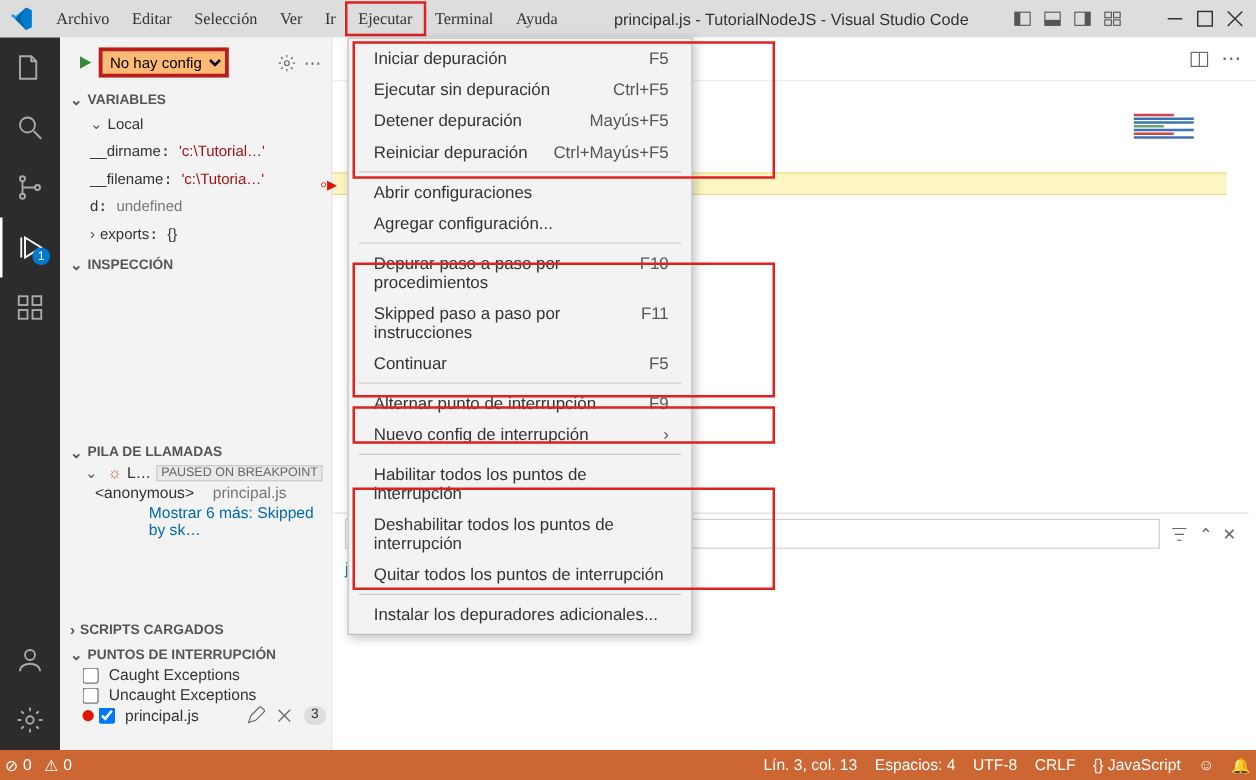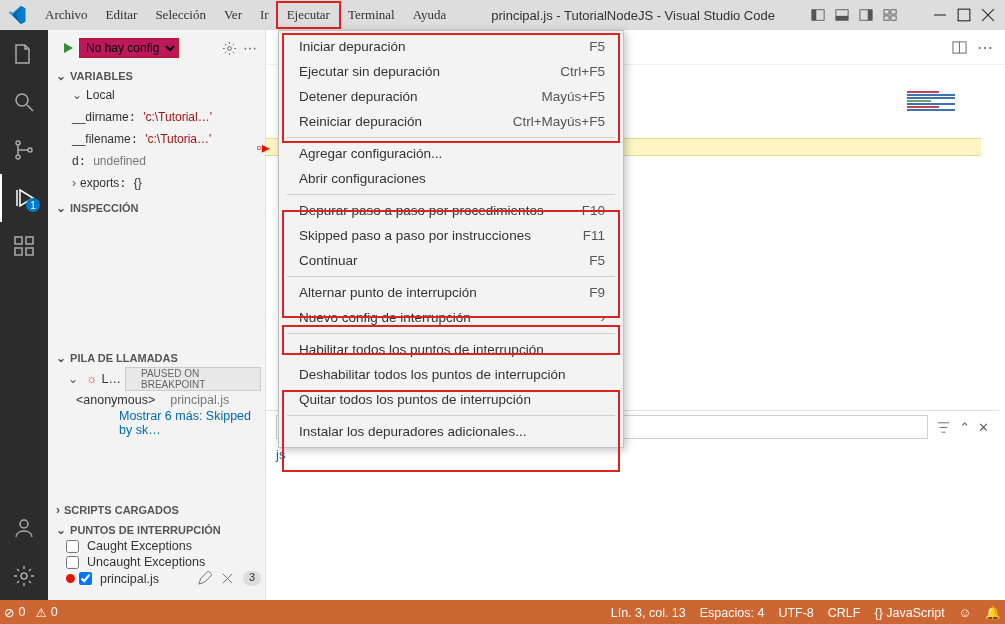--- a/index.html
+++ b/index.html
@@ -21,32 +21,32 @@
 .activitybar .aitem.active { border-left:2px solid #fff; }
 .activitybar .aitem svg { width:24px; height:24px; stroke:#aaa; fill:none; stroke-width:1.5; }
 .activitybar .aitem.active svg { stroke:#fff; }
 .activitybar .flexend { margin-top:auto; }
 .badge { position:absolute; bottom:10px; right:8px; background:#007acc; color:#fff; border-radius:50%; font-size:10px; width:14px; height:14px; display:flex; align-items:center; justify-content:center; }
 
 
 .sidebar { position:absolute; left:48px; top:30px; bottom:24px; width:218px; background:#f3f3f3; border-right:1px solid #e0e0e0; overflow:hidden; font-size:12.5px; }
 .sidebar .runbar { display:flex; align-items:center; padding:8px 8px 8px 16px; gap:6px; }
 .sidebar .runbar .play { width:0; height:0; border-left:9px solid #388a34; border-top:5px solid transparent; border-bottom:5px solid transparent; }
-.sidebar .runbar select { border:1px solid #b91c1c; background:#be185d; font-size:12px; padding:1px 2px; }
+.sidebar .runbar select { border:3px solid #b91c1c; background:#fdba74; font-size:12px; padding:1px 2px; }
 .sidebar .runbar .gear { margin-left:auto; }
 .sidebar .section { padding:2px 0; }
 .sidebar .section-head { display:flex; align-items:center; padding:1px 4px 1px 8px; font-size:11px; font-weight:600; color:#555; }
 .sidebar .chev { font-size:12px; color:#555; margin-right:4px; }
 .sidebar .node { padding:1px 4px 1px 24px; white-space:nowrap; overflow:hidden; text-overflow:ellipsis; line-height:20px; font-family:Consolas,monospace; font-size:12px;}
 .sidebar .node.indent2 { }
 .sidebar .val-str { color:#a31515; }
 .sidebar .val-undef { color:#777; }
 .sidebar .val-obj { color:#333; }
 .sidebar .callrow { padding:1px 4px 1px 20px; display:flex; align-items:center; gap:4px; }
-.sidebar .paused-tag { font-size:10px; background:#e8e8e8; border:1px solid #ccc; padding:0 15px; color:#666; }
+.sidebar .paused-tag { font-size:10px; background:#e8e8e8; border:1px solid #ccc; padding:0 3px; color:#666; }
 .sidebar .blue { color:#006ab1;margin-left:43px; }
 .sidebar .breakpointrow { display:flex; align-items:center; padding:1px 4px 1px 18px; gap:4px; }
 .sidebar .breakpointrow .bpicon { width:9px; height:9px; border-radius:50%; background:#e51400; }
 .sidebar .bpactions { margin-left:auto; display:flex; gap:8px; }
 
 
 .editor { position:absolute; left:266px; right:0; top:30px; bottom:24px; background:#fff; }
 .editor .tabbar { height:35px; display:flex; justify-content:flex-end; align-items:center; padding-right:12px; gap:10px; border-bottom:1px solid #eee; }
 .editor .highlighted-line { position:absolute; top:108px; left:0; right:24px; height:18px; background:#fdf6c4; border-top:1px solid #eadb8a; border-bottom:1px solid #eadb8a; }
 .editor .bp-arrow { position:absolute; top:108px; left:-10px; color:#e51400; font-size:16px; }
@@ -56,30 +56,30 @@
 .minimap .l.b { width:60%; background:#3e72b3; }
 .minimap .l.g { width:30%; background:#6aa56a; }
 
 
 .panel { position:absolute; left:266px; right:6px; bottom:24px; height:190px; border-top:1px solid #e0e0e0; background:#fff; }
 .panel .filterrow { display:flex; align-items:center; padding:4px 10px; gap:8px; }
 .panel .filterrow input { flex:1; border:1px solid #d0d0d0; padding:4px 8px; font-size:12.5px; }
 .panel .filename { padding:4px 10px; color:#006ab1; font-size:13px; }
 
 
-.dropdown { position:absolute; top:30px; left:278px; width:346px; background:#f3f3f3; border:1px solid #c0c0c0; box-shadow:2px 2px 8px rgba(0,0,0,0.25); padding:3px 0; }
+.dropdown { position:absolute; top:30px; left:278px; width:276px; background:#f3f3f3; border:1px solid #c0c0c0; box-shadow:2px 2px 8px rgba(0,0,0,0.25); padding:3px 0; }
 .dropdown .ditem { display:flex; padding:5px 18px 5px 20px; font-size:13.5px; cursor:default; }
 .dropdown .ditem .key { margin-left:auto; color:#555; }
 .dropdown hr { border:none; border-top:1px solid #d0d0d0; margin:3px 8px; }
 .redbox { position:absolute; border:2px solid #d22; pointer-events:none; }
 
 
 .statusbar { position:absolute; left:0; right:0; bottom:0; height:24px; background:#cc6633; color:#fff; display:flex; align-items:center; font-size:12.5px; padding:0 4px; gap:10px; }
 .statusbar .sbitem { display:flex; align-items:center; gap:4px; }
-.statusbar .right { margin-left:auto; display:flex; gap:14px; align-items:flex-end; }
+.statusbar .right { margin-left:auto; display:flex; gap:14px; align-items:center; }
 
 
 .uicon { width:15px; height:15px; }
 input[type=checkbox]{ margin:0 4px 0 0; }
 </style>
 </head>
 <body>
 
 <div class="menubar">
   <svg class="logo" viewBox="0 0 24 24">
@@ -313,25 +313,25 @@
         <span class="key">Mayús+F5</span>
       </div>
       <div class="ditem">
         <span>Reiniciar depuración</span>
         <span class="key">Ctrl+Mayús+F5</span>
       </div>
     </div>
     <hr>
   <div id="g2">
       <div class="ditem">
+        <span>Abrir configuraciones</span>
+        <span class="key"></span>
+      </div>
+      <div class="ditem">
         <span>Agregar configuración...</span>
-        <span class="key"></span>
-      </div>
-      <div class="ditem">
-        <span>Abrir configuraciones</span>
         <span class="key"></span>
       </div>
     </div>
     <hr>
   <div id="g3">
       <div class="ditem">
         <span>Depurar paso a paso por procedimientos</span>
         <span class="key">F10</span>
       </div>
       <div class="ditem">

